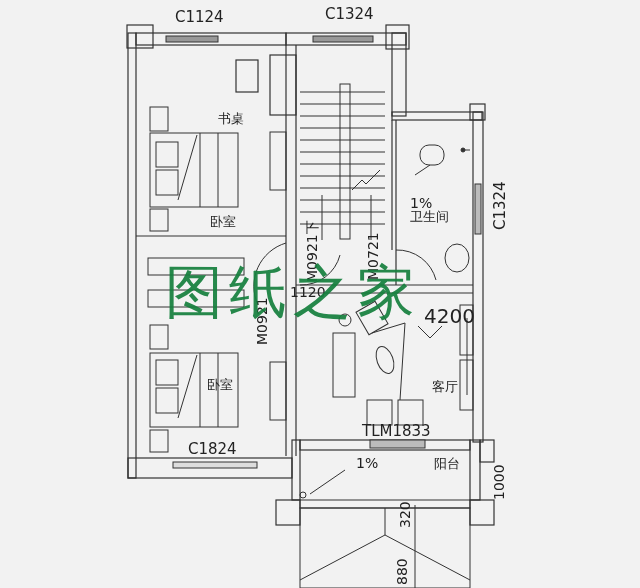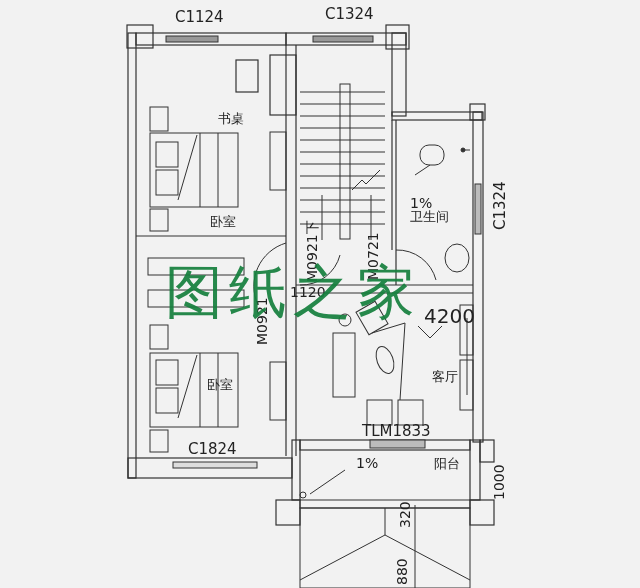--- a/index.html
+++ b/index.html
@@ -148,21 +148,21 @@
 <div class="lbl" style="left:362px;top:424px;font-size:15px;">TLM1833</div>
 
 <div class="lbl vert" style="left:305px;top:282px;font-size:14px;">M0921下</div>
 <div class="lbl vert" style="left:255px;top:345px;font-size:14px;">M0921</div>
 <div class="lbl vert" style="left:366px;top:280px;font-size:14px;">M0721</div>
 
 <div class="lbl cn" style="left:218px;top:70px;margin-top:42px;">书桌</div>
 <div class="lbl cn" style="left:210px;top:215px;">卧室</div>
 <div class="lbl cn" style="left:207px;top:378px;">卧室</div>
 <div class="lbl cn" style="left:410px;top:210px;">卫生间</div>
-<div class="lbl cn" style="left:432px;top:370px;">客厅</div>
+<div class="lbl cn" style="left:432px;top:380px;">客厅</div>
 <div class="lbl cn" style="left:398px;top:457px;padding-left:36px;">阳台</div>
 
 <div class="lbl" style="left:410px;top:196px;font-size:14px;">1%</div>
 <div class="lbl" style="left:356px;top:456px;font-size:14px;">1%</div>
 <div class="lbl" style="left:290px;top:285px;font-size:14px;">1120</div>
 <div class="lbl" style="left:424px;top:306px;font-size:20px;">4200</div>
 
 <div class="lbl vert" style="left:492px;top:500px;font-size:14px;">1000</div>
 <div class="lbl vert" style="left:398px;top:528px;font-size:14px;">320</div>
 <div class="lbl vert" style="left:395px;top:585px;font-size:14px;">880</div>

